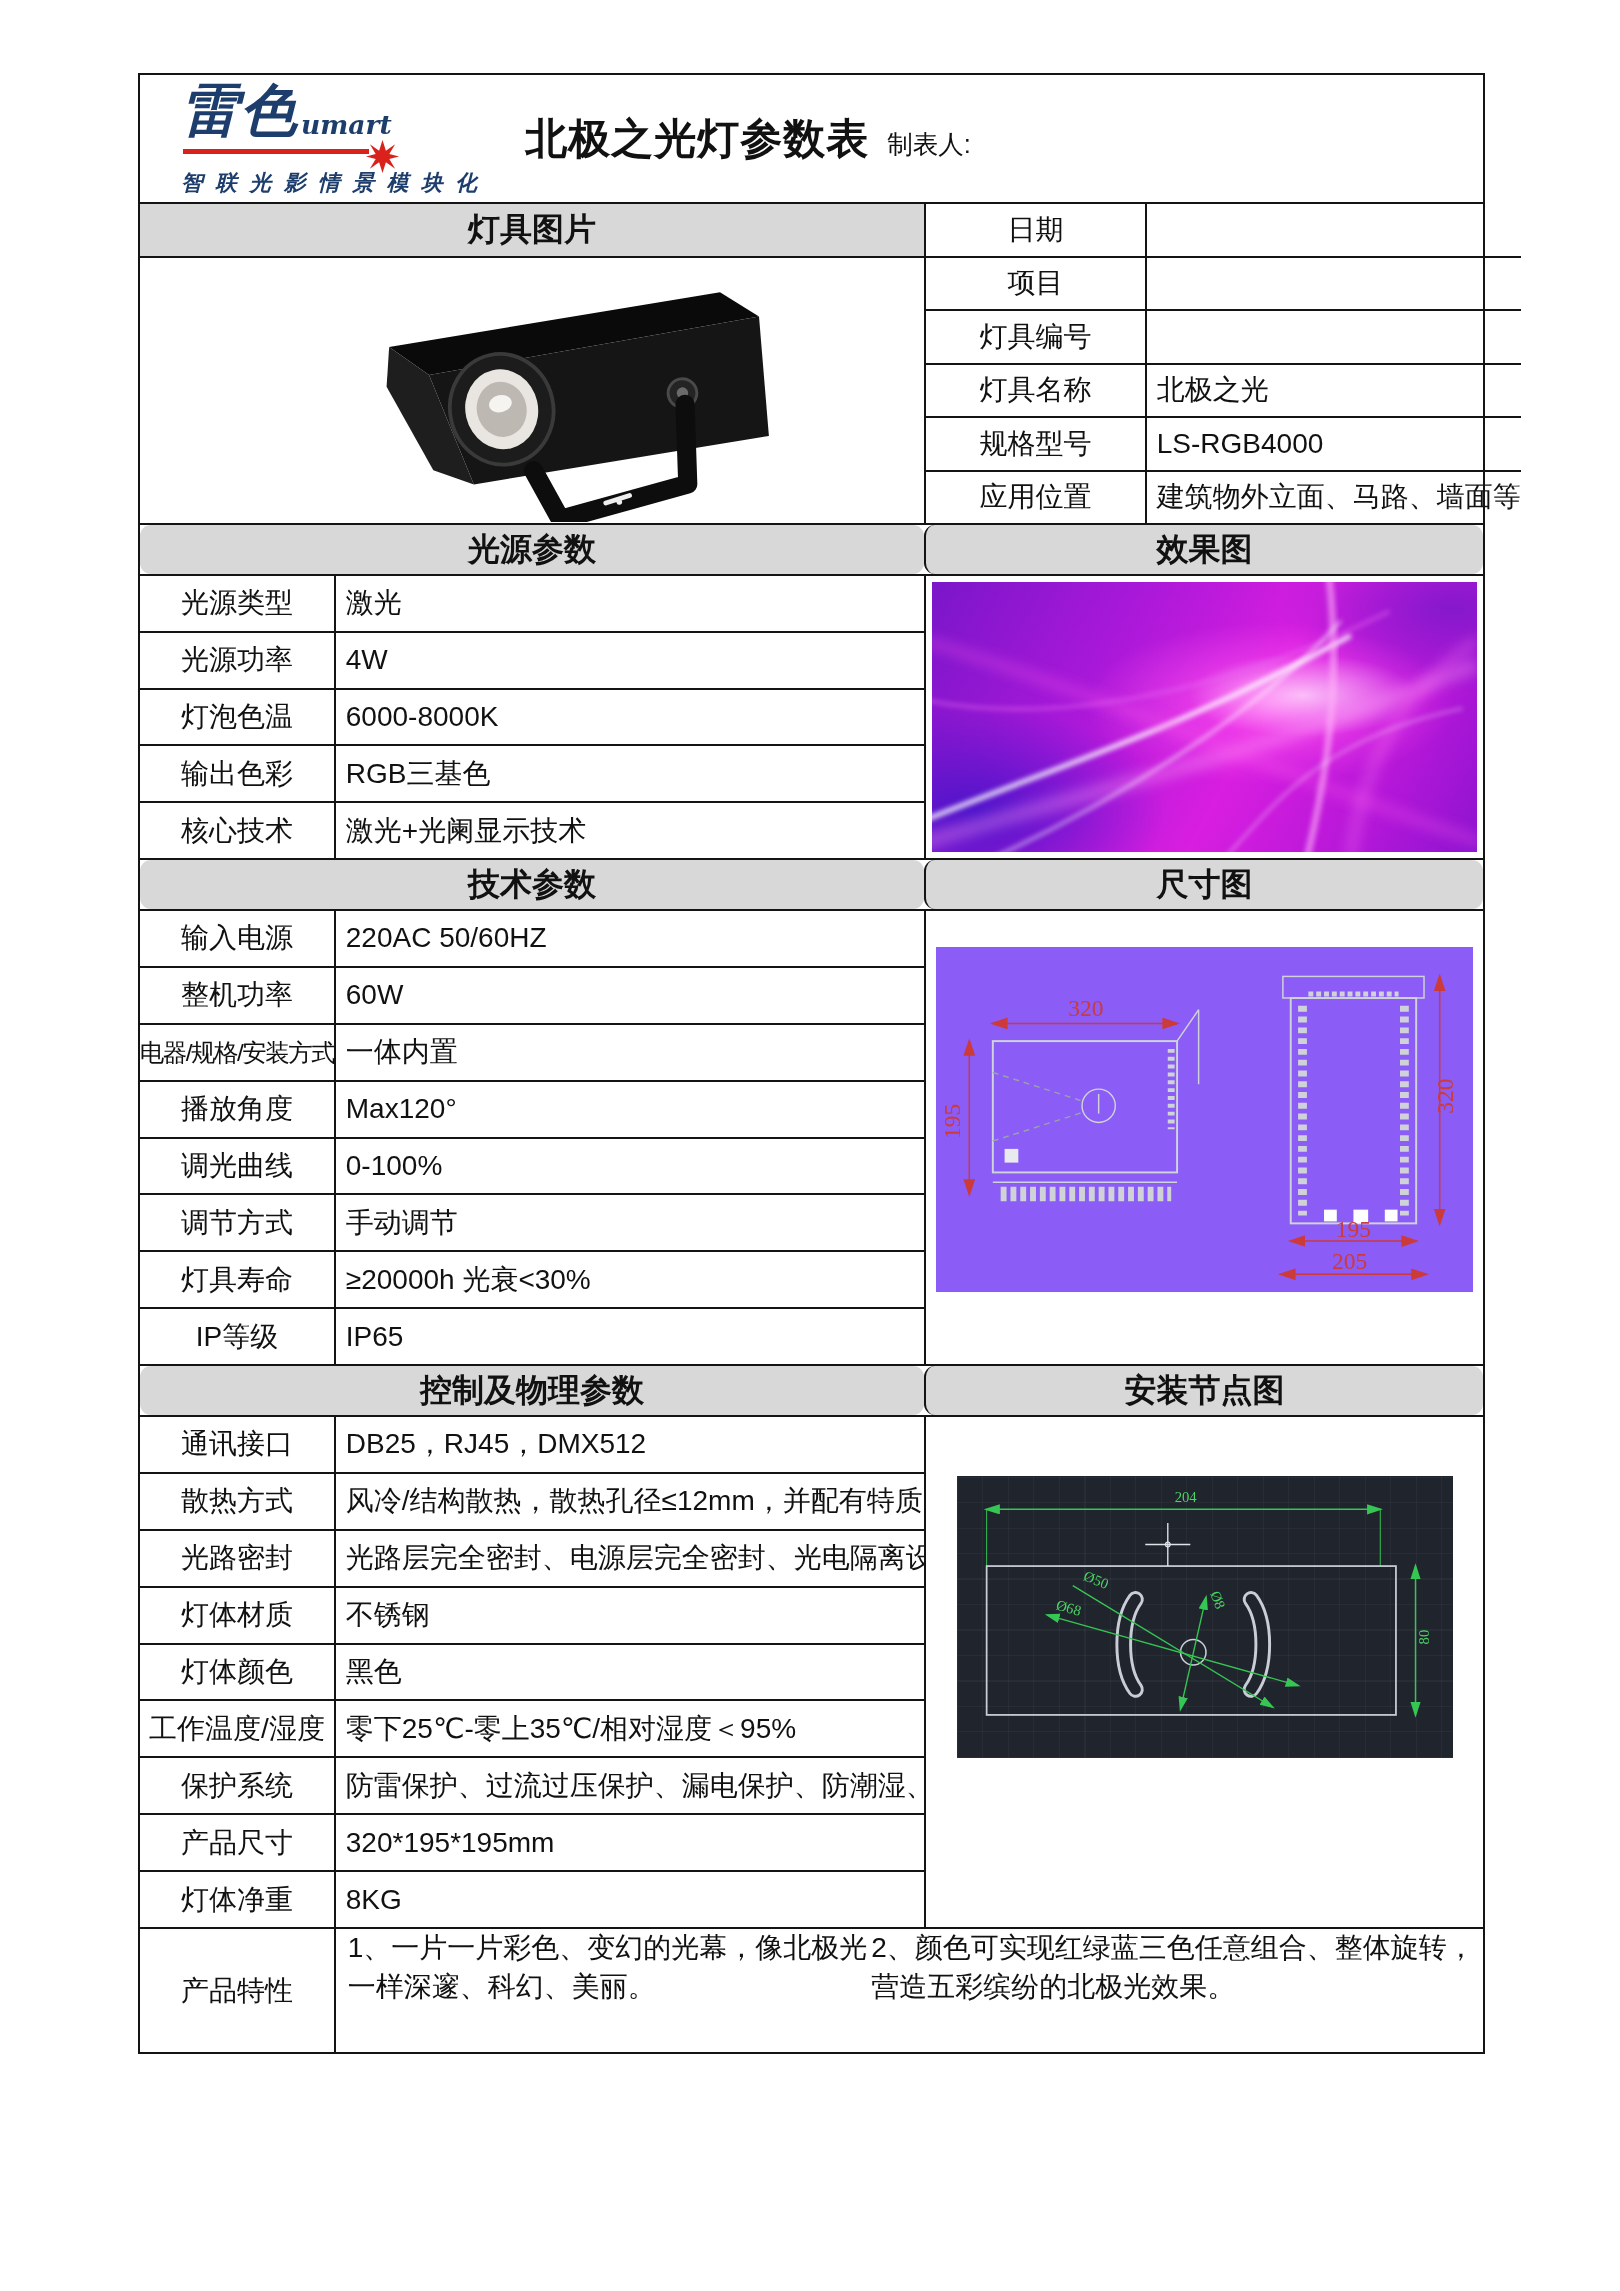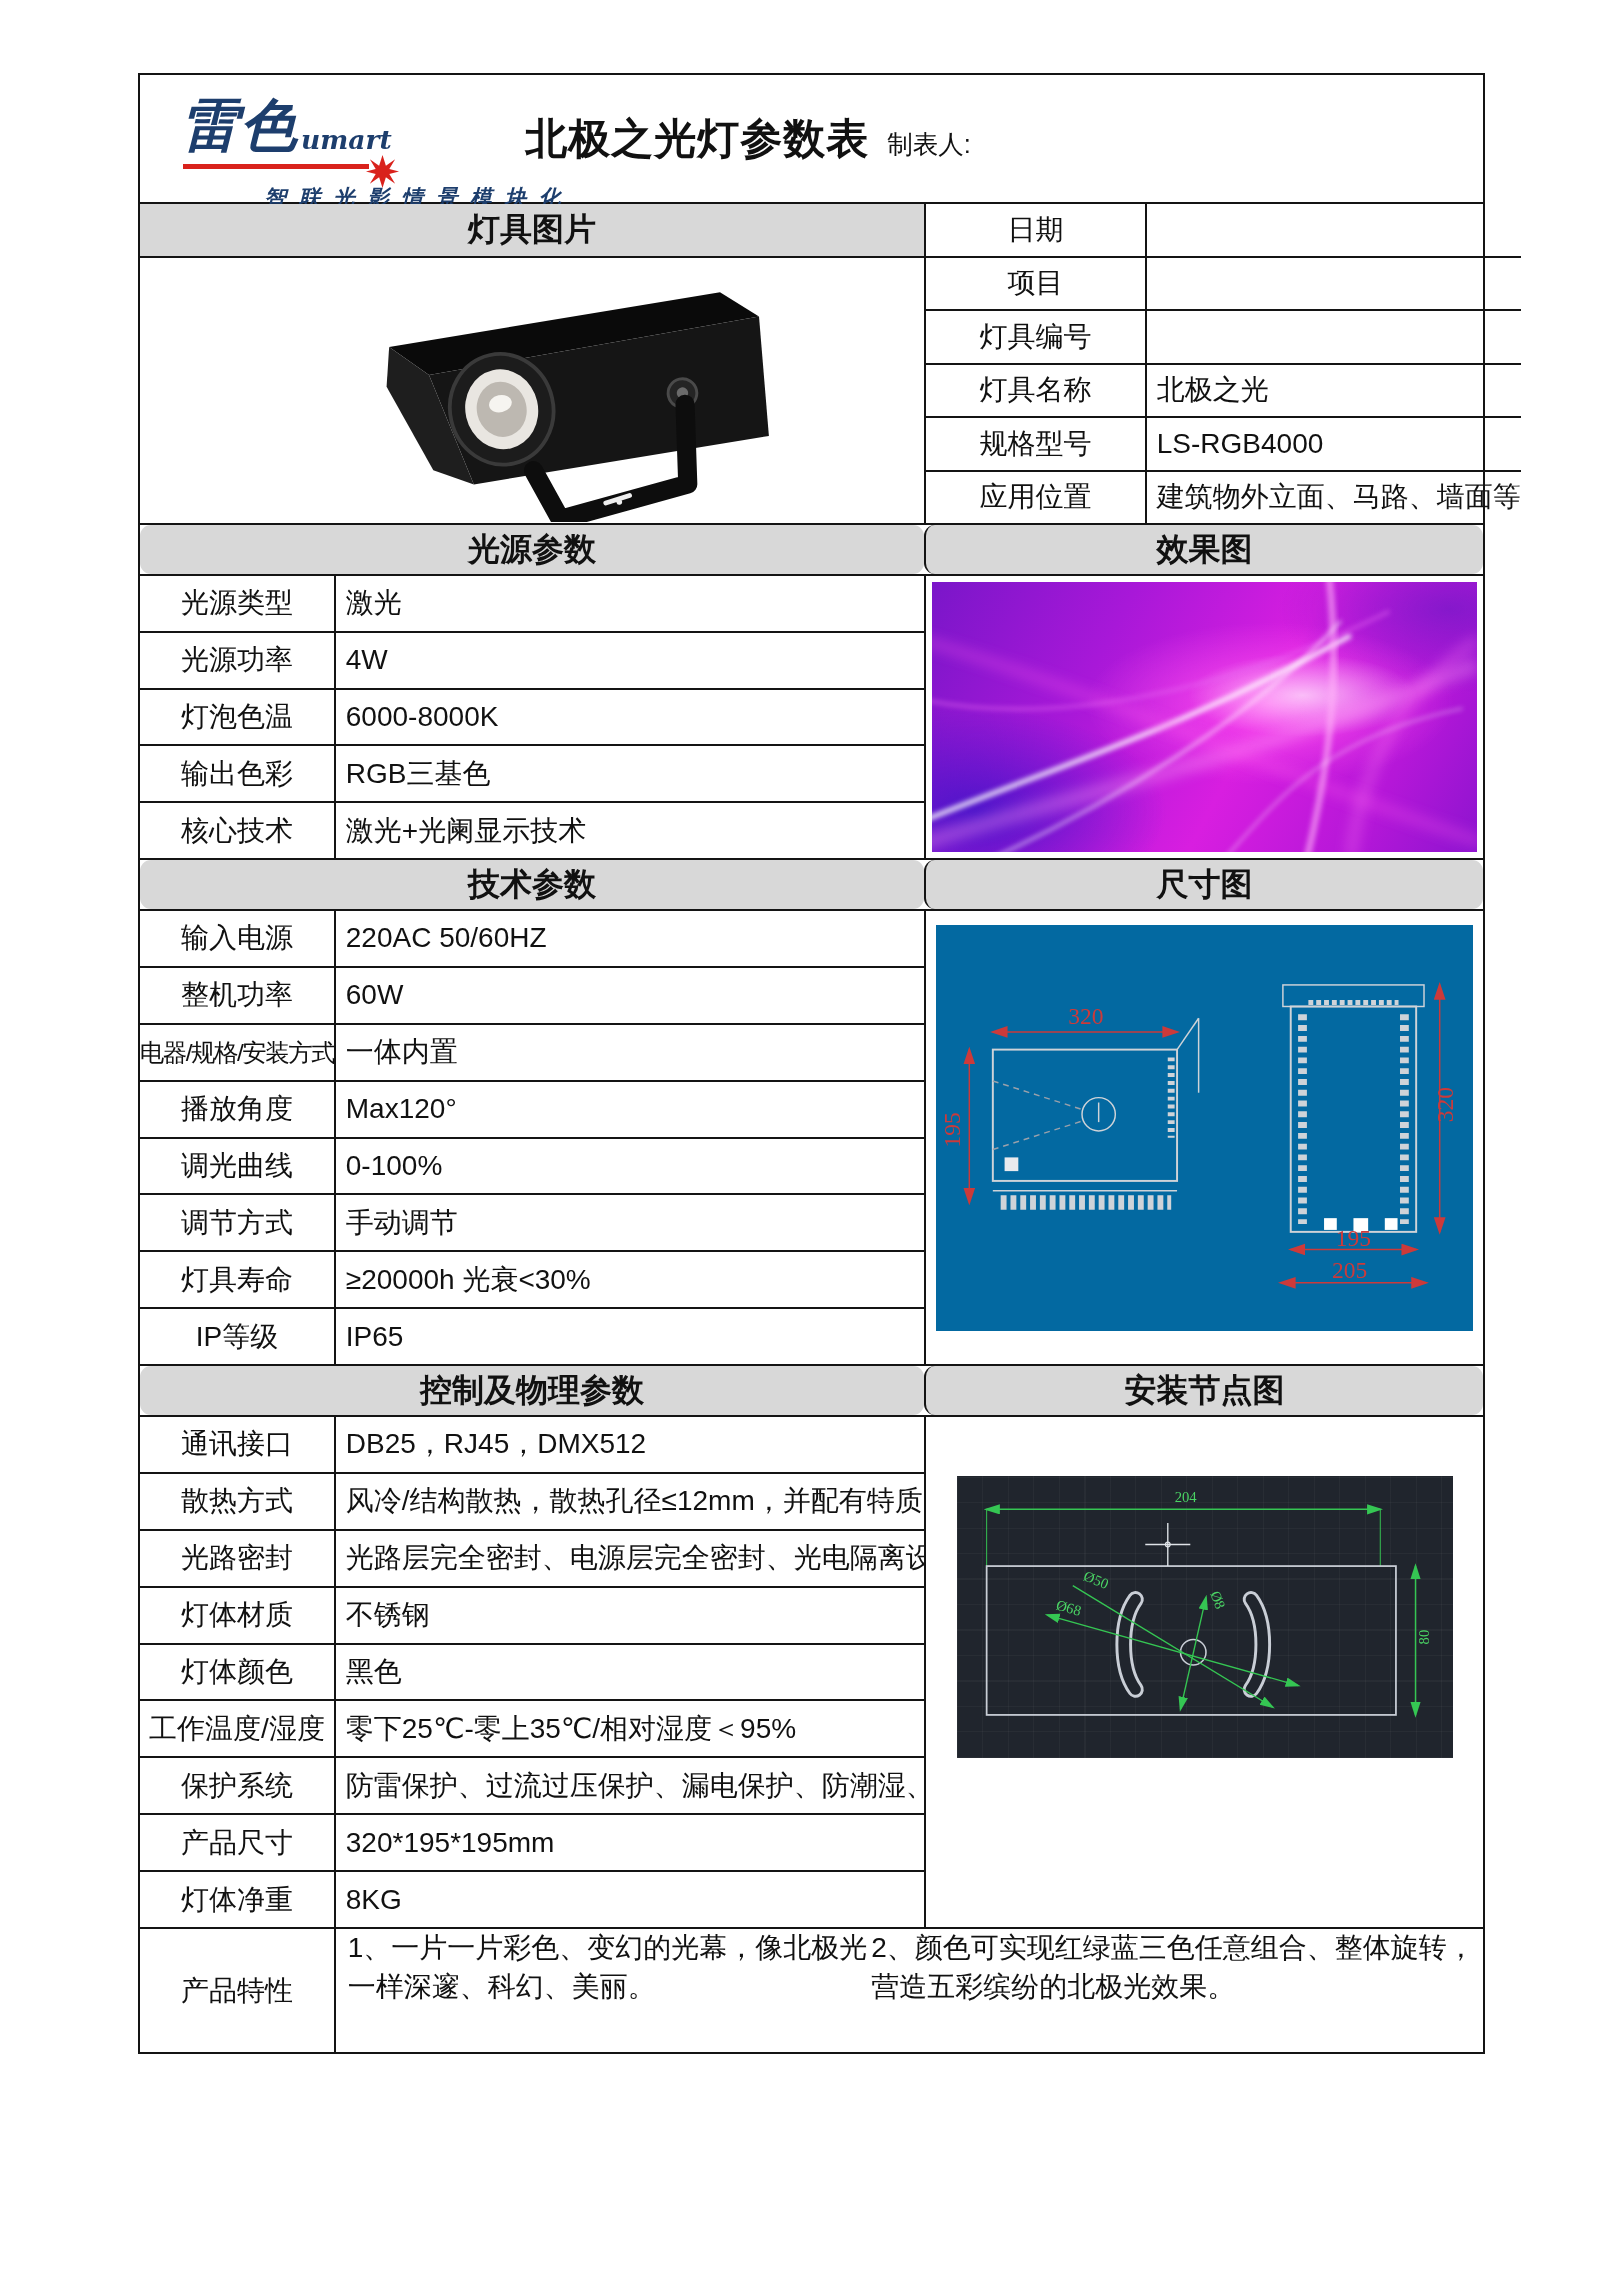--- a/index.html
+++ b/index.html
@@ -9,21 +9,21 @@
 
   .sheet-table { position:absolute; left:138px; top:73px; width:1347px; border:2.9px solid #141414; background:#fff; }
 
   .band { display:flex; border-bottom:2.9px solid #141414; position:relative; }
   .band:last-child { border-bottom:none; }
   .left-pane  { width:784px; flex:0 0 784px; display:flex; flex-direction:column; }
   .right-pane { flex:1 1 auto; border-left:2.9px solid #141414; display:flex; flex-direction:column; }
 
   
   .logo-band { height:129px; }
-  .logo { position:absolute; left:41px; top:21px; width:392px;text-align:right; }
+  .logo { position:absolute; left:41px; top:6px; width:392px; }
   .logo-row { display:flex; align-items:flex-end; }
   .logo-zh { font-family:"DejaVu Serif", serif; font-style:italic; font-weight:bold;
              font-size:57px; line-height:1; color:#1d3e6d; letter-spacing:2px; }
   .logo-latin { font-family:"DejaVu Serif", serif; font-style:italic; font-weight:bold;
                 font-size:26.5px; color:#1d3e6d; margin-left:2px; margin-bottom:-2px; }
   .logo-underline { position:relative; margin-top:2.9px; width:214px; height:21.6px; }
   .logo-underline .bar { position:absolute; left:2px; top:7.8px; width:186px; height:4.9px; background:#d9221c; }
   .logo-underline svg { position:absolute; left:184px; top:-2px; }
   .logo-tagline { margin-top:5.9px; font-size:21.6px; font-weight:bold; font-style:italic;
                   color:#1d3e6d; letter-spacing:12.7px; white-space:nowrap; }
@@ -64,21 +64,21 @@
     background:
       radial-gradient(ellipse 30% 22% at 68% 42%, rgba(255,255,255,0.65), rgba(255,255,255,0) 70%),
       radial-gradient(ellipse 45% 40% at 62% 45%, rgba(255,80,240,0.9), rgba(255,80,240,0) 75%),
       radial-gradient(ellipse 50% 55% at 8% 85%, rgba(64,20,200,0.85), rgba(64,20,200,0) 70%),
       radial-gradient(ellipse 45% 45% at 95% 10%, rgba(120,24,200,0.8), rgba(120,24,200,0) 70%),
       linear-gradient(118deg, #7a16c9 0%, #a818d8 30%, #d81ee0 58%, #b517d8 82%, #8d14cf 100%);
   }
   .effect-img svg { position:absolute; inset:0; width:100%; height:100%; }
 
   .canvas-cell { flex:1; background:#fff; position:relative; }
-  .dim-img { margin:14px auto 0 auto; width:537px; height:406px; background:#0369a1; }
+  .dim-img { margin:36px auto 0 auto; width:537px; height:345px; background:#8b5cf6; }
   .install-img { margin:59px auto 0 auto; width:496px; height:282px; background:#20252d;
     background-image:
       repeating-linear-gradient(0deg, rgba(255,255,255,0.035) 0 1px, transparent 1px 25.5px),
       repeating-linear-gradient(90deg, rgba(255,255,255,0.035) 0 1px, transparent 1px 25.5px); }
   .dim-img svg, .install-img svg { width:100%; height:100%; display:block; }
 
   
   .features-band { height:123px; }
   .feat-label { width:196px; flex:0 0 196px; border-right:2.5px solid #141414;
                 display:flex; align-items:center; justify-content:center; font-size:28px; }

